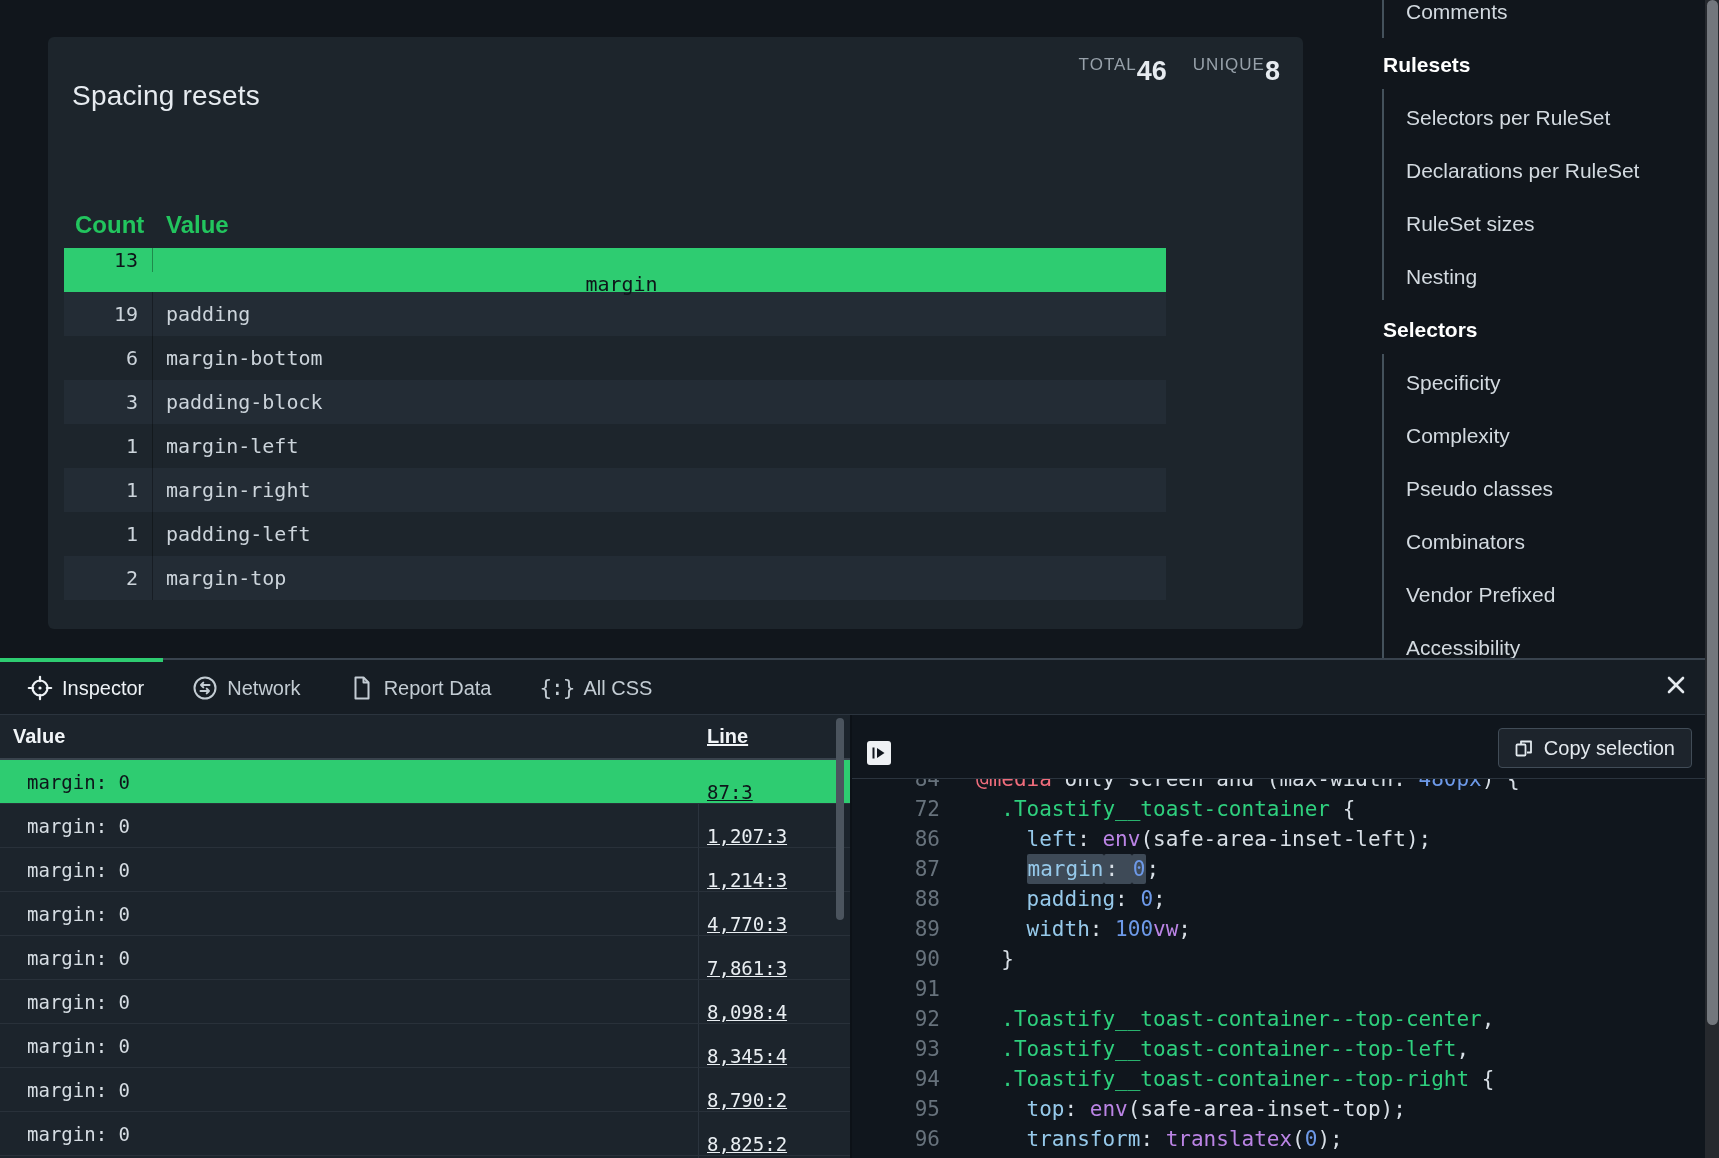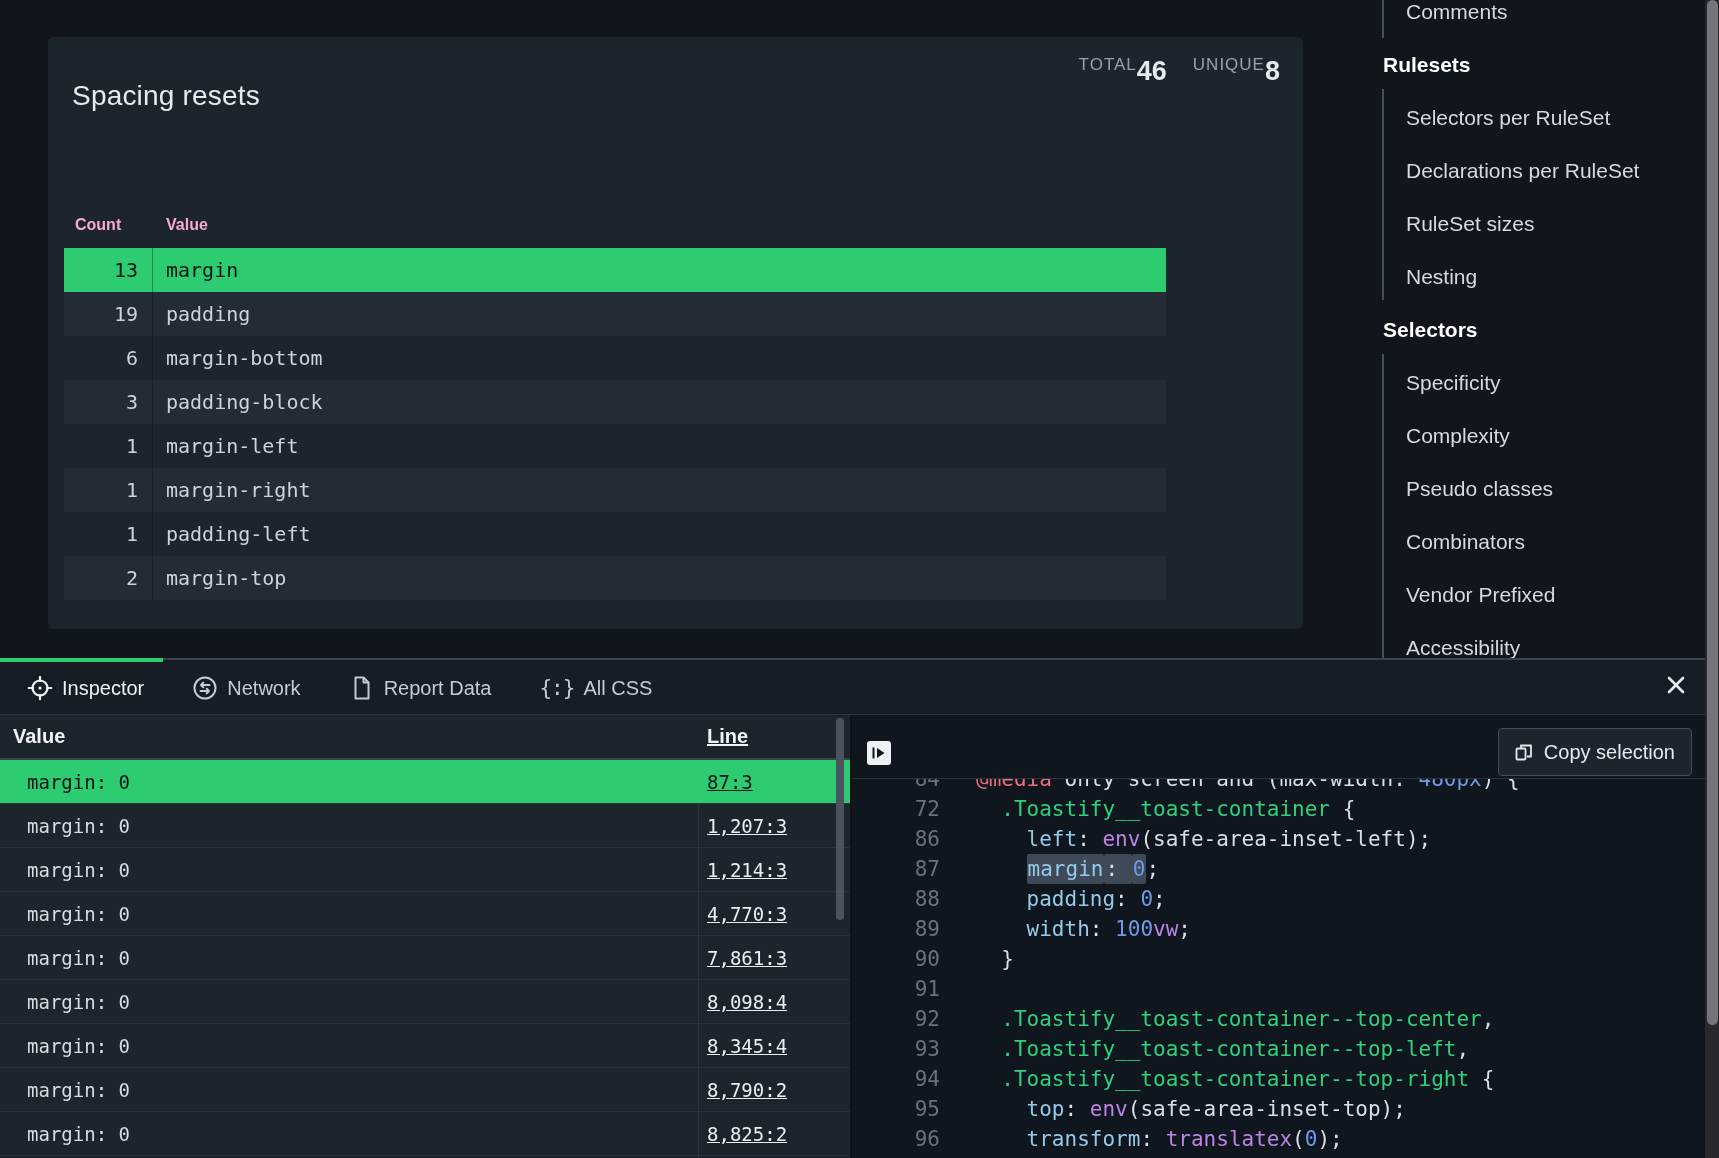--- a/index.html
+++ b/index.html
@@ -17,26 +17,26 @@
 
   .radio-group{position:absolute;left:24px;top:100px;height:42px;display:inline-flex;align-items:center;
                border:1px solid #39434e;padding:0 26px 0 22px;gap:46px;box-sizing:border-box;}
   .radio-opt{display:flex;align-items:center;gap:13px;font-size:21px;color:#e2e8ed;cursor:pointer;}
   .radio{width:22px;height:22px;border-radius:50%;box-sizing:border-box;position:relative;flex:none;}
   .radio.on{border:2.5px solid #2ecc71;background:#15351f;}
   .radio.on::after{content:"";position:absolute;left:3.5px;top:3.5px;width:10px;height:10px;border-radius:50%;background:#2ecc71;}
   .radio.off{border:2.5px solid #525c66;background:#2a323b;}
 
   .ptable{position:absolute;left:16px;top:165px;width:1102px;}
-  .ptable-header{display:flex;height:46px;align-items:center;font-size:16px;font-weight:700;color:#f9a8d4;}
+  .ptable-header{display:flex;height:46px;align-items:center;font-size:24px;font-weight:700;color:#22c55e;}
   .ph-count{width:89px;padding-left:11px;box-sizing:border-box;}
   .ph-value{padding-left:13px;}
   .prow{display:flex;height:44px;align-items:center;font-size:20px;color:#ccd4db;}
   .prow.even{background:#232c35;}
-  .prow.hl{background:#2ecc71;color:#0e151a;}
+  .prow.hl{background:#2ecc71;color:#0e151a;flex-direction:column;}
   .pc-count{width:89px;text-align:right;padding-right:14px;box-sizing:border-box;border-right:1.5px solid rgba(0,0,0,.32);align-self:stretch;display:flex;align-items:center;justify-content:flex-end;}
   .pc-value{padding-left:13px;}
 
   
   .sidebar{position:absolute;left:1382px;top:0;width:323px;height:661px;overflow:hidden;}
   .sb-line{position:absolute;left:0;width:2px;background:#44515b;}
   .sb-list{position:absolute;left:0;top:-15px;margin:0;padding:0;list-style:none;width:100%;}
   .sb-list li{height:53px;line-height:53px;font-size:21px;white-space:nowrap;}
   .sb-list li.item{padding-left:24px;color:#d3dae0;cursor:pointer;}
   .sb-list li.hdr{padding-left:1px;color:#ffffff;font-weight:700;}
@@ -53,34 +53,34 @@
   .braces-glyph{font-family:"DejaVu Sans Mono",monospace;font-size:21px;color:#c3ccd3;letter-spacing:-1px;}
   .close-btn{position:absolute;right:30px;top:14px;width:26px;height:26px;cursor:pointer;display:flex;align-items:center;justify-content:center;}
 
   
   .ins-list{position:absolute;left:0;top:57px;width:852px;bottom:0;background:#1c242c;border-right:2px solid #0c1117;box-sizing:border-box;overflow:hidden;}
   .ins-header{display:flex;height:43px;align-items:center;border-bottom:2px solid #39434d;font-size:20px;font-weight:700;color:#f0f4f7;}
   .ih-value{flex:1;padding-left:13px;}
   .ih-line{width:152px;padding-left:9px;box-sizing:border-box;text-decoration:underline;cursor:pointer;}
   .irow{display:flex;height:43px;align-items:center;border-bottom:1px solid #29313a;font-size:19px;}
   .irow .ir-value{flex:1;padding-left:27px;color:#d6dde3;}
-  .irow .ir-line{width:152px;align-self:stretch;display:flex;align-items:center;padding-left:8px;box-sizing:border-box;border-left:1px solid #2b343e;}
+  .irow .ir-line{width:152px;align-self:stretch;display:flex;align-items:flex-end;padding-left:8px;box-sizing:border-box;border-left:1px solid #2b343e;}
   .irow .ir-line a{color:#e9eef2;text-decoration:underline;cursor:pointer;}
   .irow.hl{background:#2ecc71;}
   .irow.hl .ir-value{color:#0e151a;}
   .irow.hl .ir-line{border-left-color:transparent;}
   .irow.hl .ir-line a{color:#0e151a;}
   .irow.partial{height:13px;border-bottom:none;}
   .ins-scroll{position:absolute;right:6px;top:3px;width:8px;height:202px;border-radius:4px;background:#4b545e;cursor:pointer;}
 
   
   .code{position:absolute;left:852px;top:57px;right:0;bottom:0;background:#10161d;}
   .code-topbar{position:absolute;left:0;top:0;right:0;height:63px;}
   .toggle-btn{position:absolute;left:15px;top:26px;width:24px;height:24px;border-radius:3px;background:#eef1f4;cursor:pointer;display:flex;align-items:center;justify-content:center;}
-  .copy-btn{position:absolute;right:27px;top:13px;height:48px;display:flex;align-items:center;gap:11px;
+  .copy-btn{position:absolute;right:27px;top:13px;height:40px;display:flex;align-items:center;gap:11px;
             padding:8px 16px;border:1px solid #414c57;border-radius:4px;background:#1d242c;font-size:20px;color:#e3e9ee;cursor:pointer;box-sizing:border-box;}
   .code-scroll{position:absolute;left:0;top:63px;right:0;bottom:0;border-top:1px solid #2b343e;overflow:hidden;}
   .code-lines{margin-top:-15px;font-family:"DejaVu Sans Mono",monospace;font-size:21px;line-height:30px;}
   .cl{height:30px;display:flex;white-space:pre;align-items:center;}
   .cl-num{width:88px;flex:none;text-align:right;color:#67727c;}
   .cl-text{margin-left:36px;}
   .atrule{color:#ef6d7c}.plain{color:#d8dfe6}.number{color:#6d99e8}.selector{color:#2fd07e}
   .prop{color:#96c9ea}.func{color:#bb84e5}.unit{color:#bb84e5}
   .sel{background:#3e4a57;border-radius:2px;padding:3px 1px;}
 

